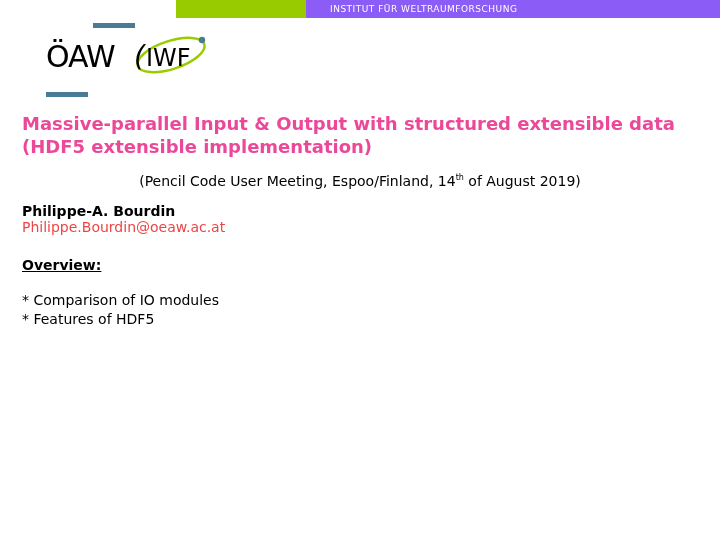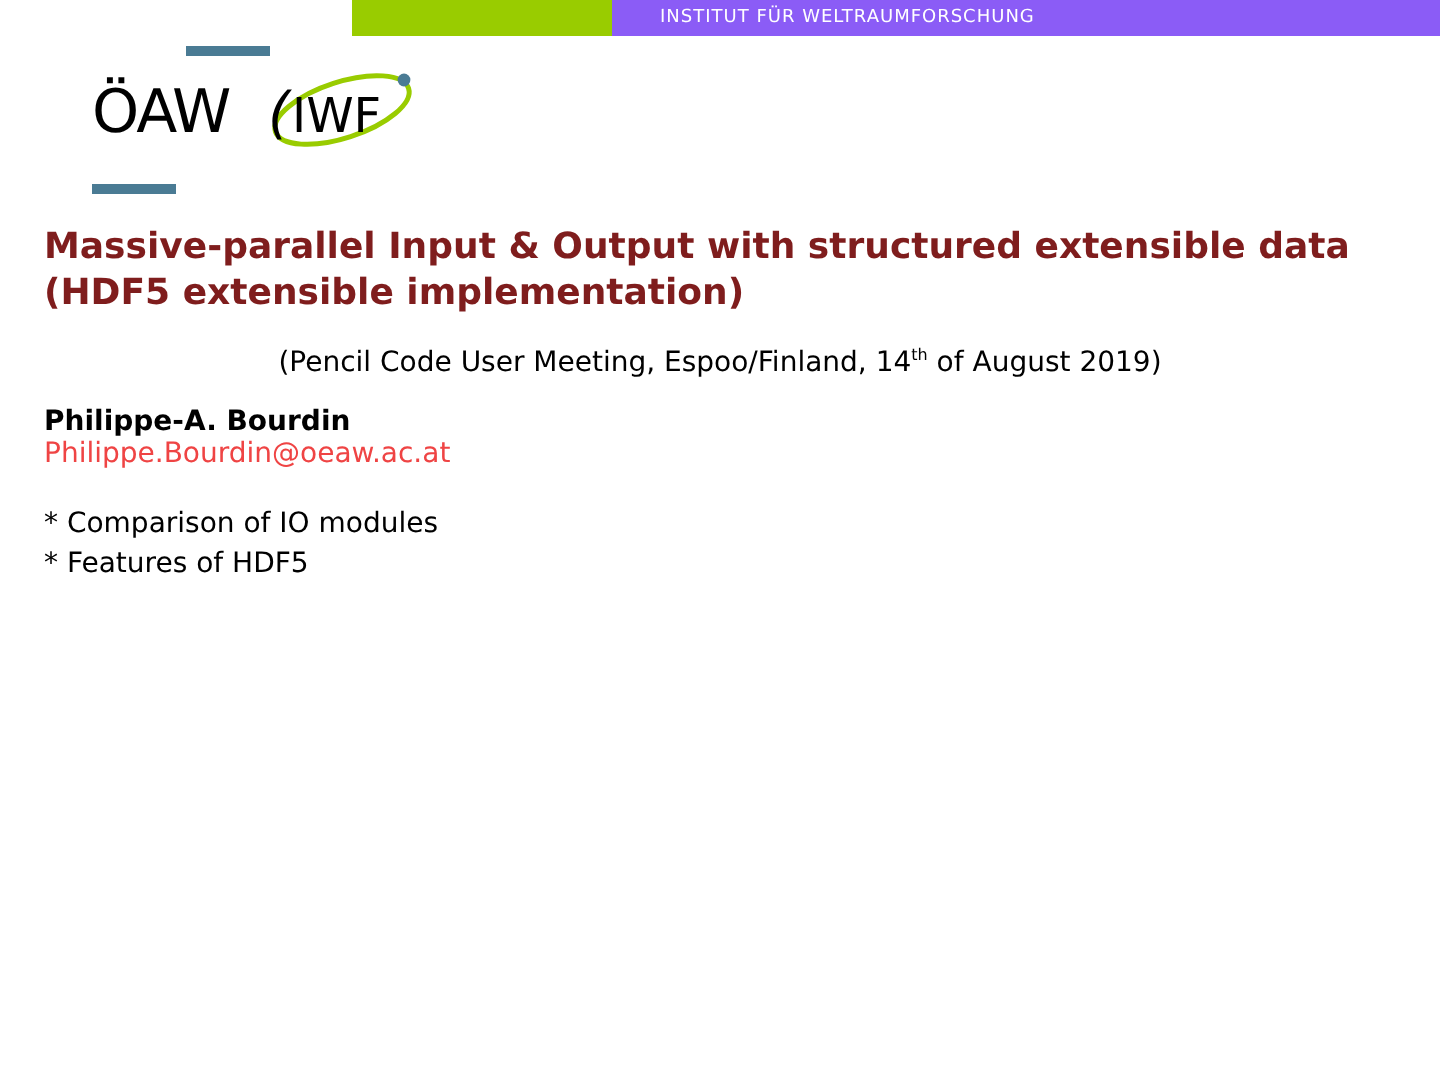--- a/index.html
+++ b/index.html
@@ -13,21 +13,21 @@
 
   
   .logo-area { position: absolute; left: 22px; top: 26px; width: 170px; height: 60px; margin-left: 24px; }
   .accent-top { position: absolute; left: 47px; top: -3px; width: 42px; height: 5px; background: #4a7b94; }
   .accent-bot { position: absolute; left: 0; top: 66px; width: 42px; height: 5px; background: #4a7b94; }
   .oaw { position: absolute; left: 0; top: 13px; font-size: 30px; font-weight: 400; letter-spacing: -1px; }
   .iwf-wrap { position: absolute; left: 80px; top: 4px; width: 90px; height: 50px; }
 
   
   .content { position: absolute; left: 22px; top: 112px; right: 22px; }
-  .title { color: #7f1d1d; font-weight: bold; font-size: 18px; line-height: 1.3; }
+  .title { color: #ec4899; font-weight: bold; font-size: 18px; line-height: 1.3; }
   .meeting { margin-top: 14px; font-size: 14px; text-align: center; }
   .meeting sup { font-size: 8px; vertical-align: super; }
   .author { margin-top: 14px; font-size: 14px; font-weight: bold; }
   .email  { font-size: 14px; color: #ef4444; }
   .ovhead { margin-top: 22px; font-size: 14px; font-weight: bold; text-decoration: underline; }
   .items  { margin-top: 18px; font-size: 14px; line-height: 1.4; }
 </style>
 </head>
 <body>
 
@@ -61,19 +61,20 @@
       <div>(HDF5 extensible implementation)</div>
     </div>
 
     <div class="meeting">
       <span>(Pencil Code User Meeting, Espoo/Finland, 14</span><sup>th</sup><span> of August 2019)</span>
     </div>
 
     <div class="author">Philippe-A. Bourdin</div>
     <div class="email">Philippe.Bourdin@oeaw.ac.at</div>
 
+    <div class="ovhead">Overview:</div>
     <div class="items">
       <div>* Comparison of IO modules</div>
       <div>* Features of HDF5</div>
     </div>
   </div>
 
 </div>
 
 </body></html>

